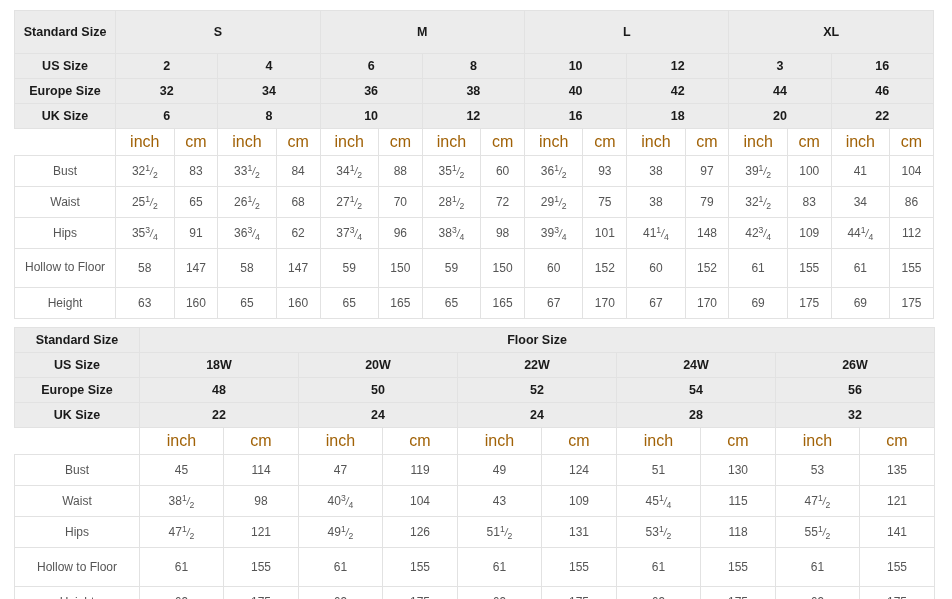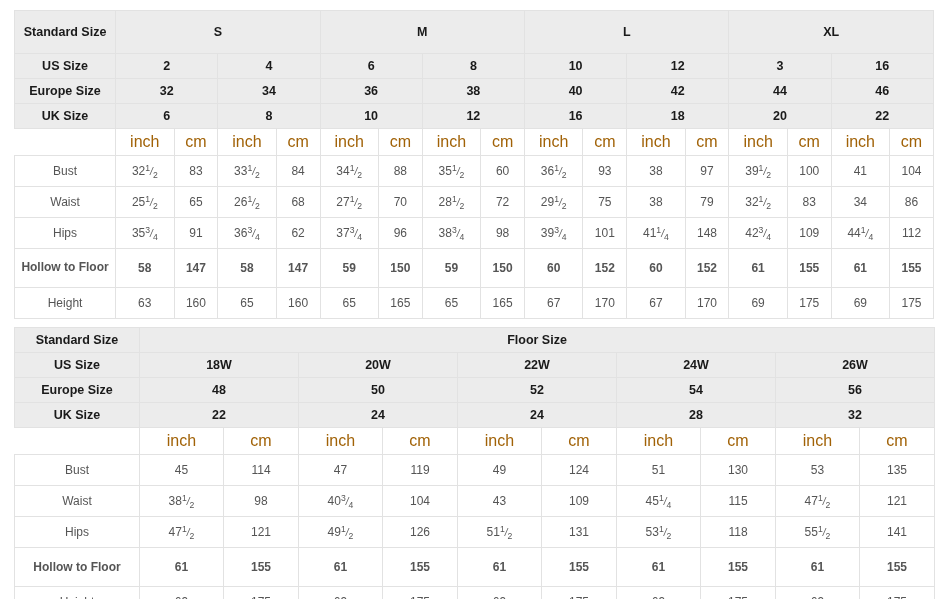--- a/index.html
+++ b/index.html
@@ -69,21 +69,20 @@
   }
   tr.unit-row td.blank {
     background: #ffffff;
     border-left-color: #ffffff;
   }
   tr.data-row td {
     height: 30px;
   }
   tr.tall-row td {
     height: 38px;
-    font-weight: bold;
   }
   .spacer {
     height: 8px;
   }
   
   .frac {
     display: inline-block;
     position: relative;
     white-space: nowrap;
   }

